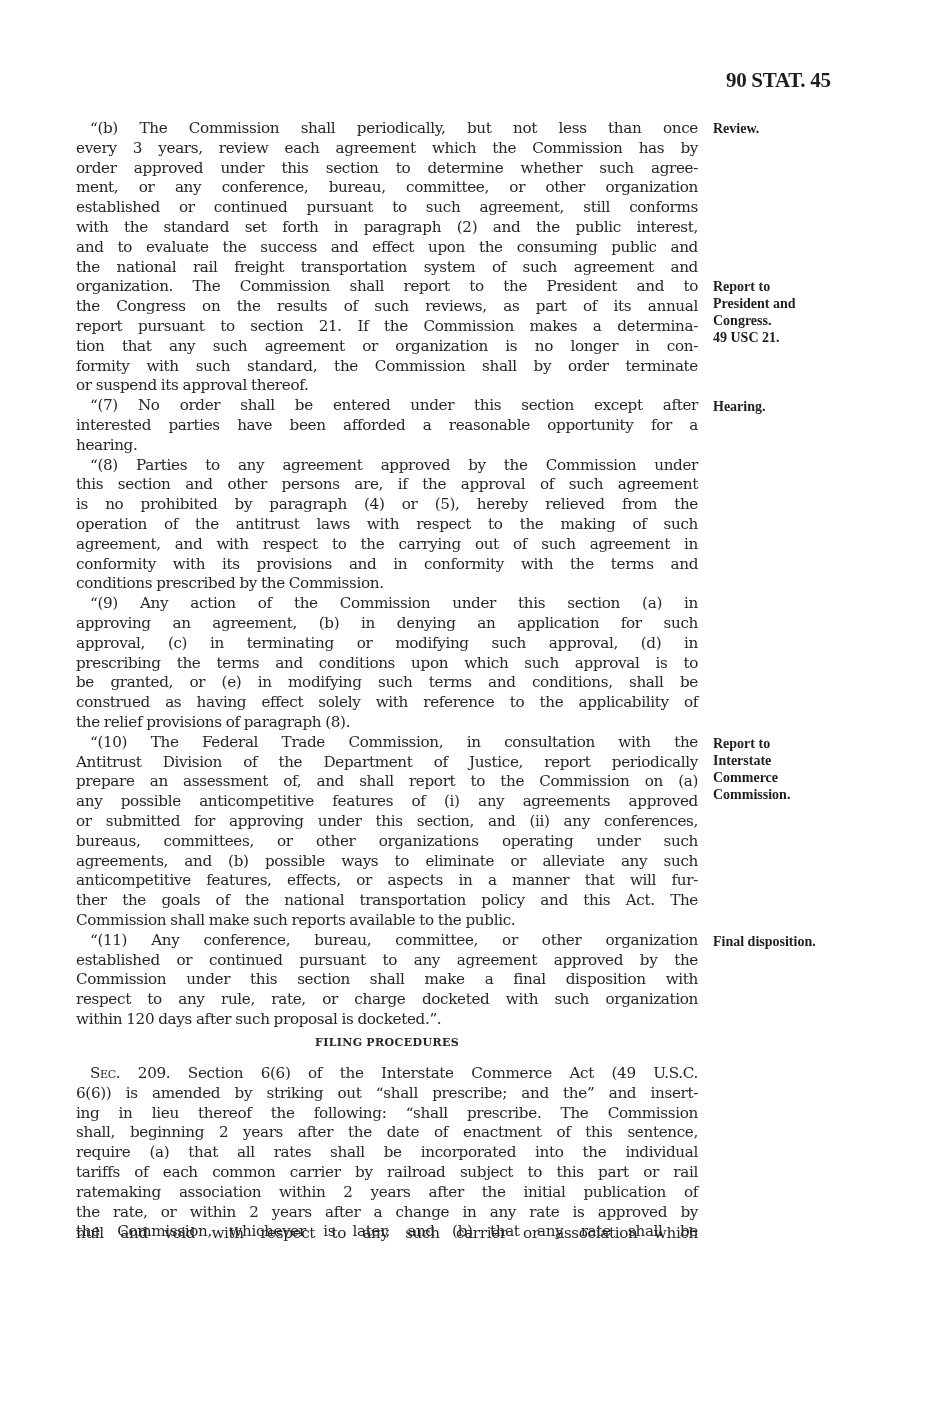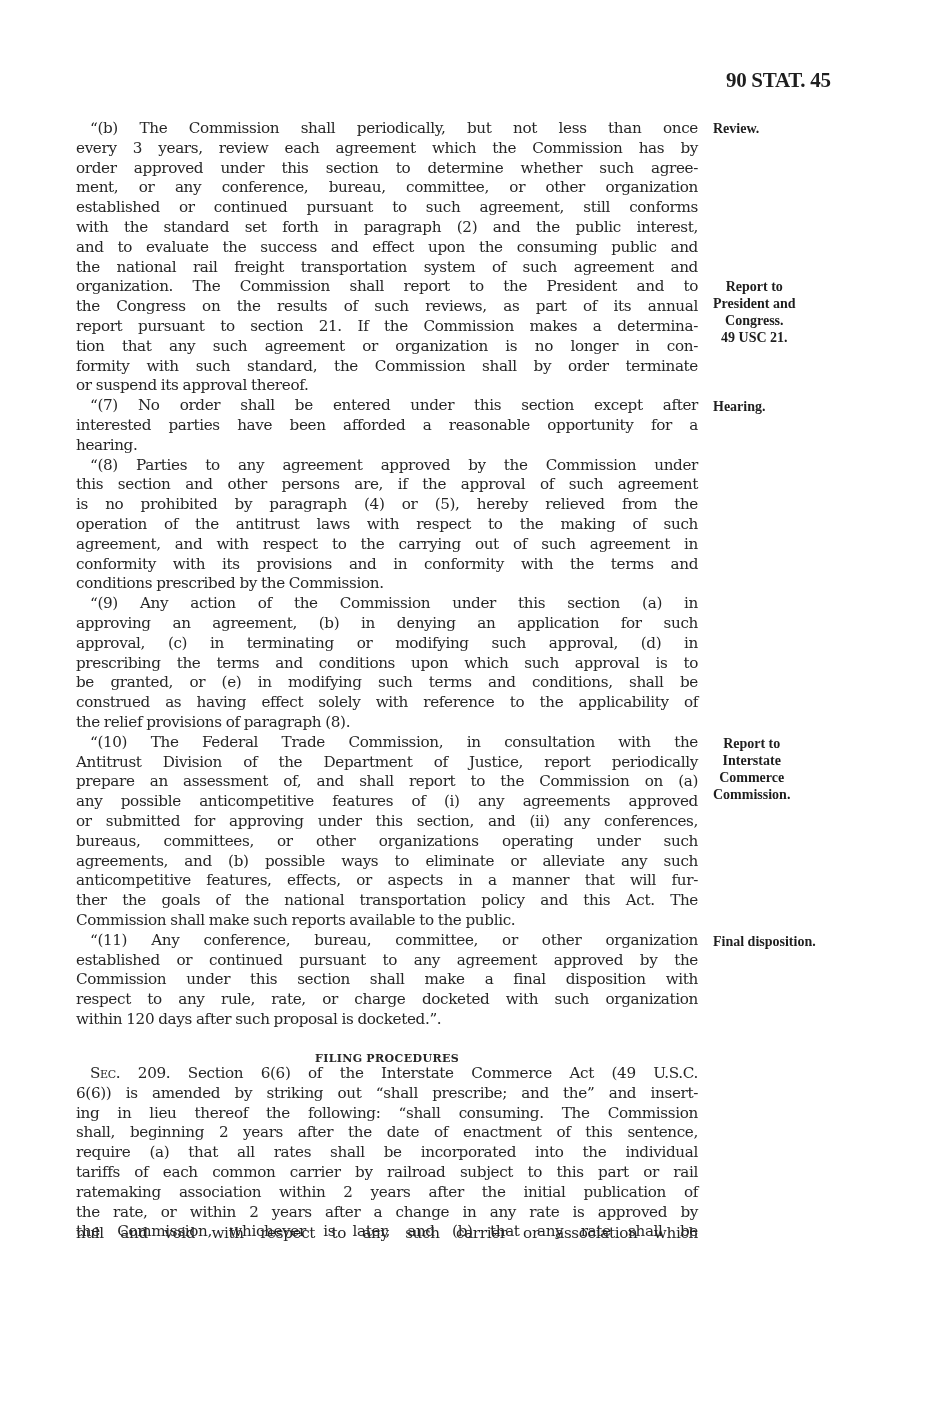--- a/index.html
+++ b/index.html
@@ -56,42 +56,41 @@
     .line.last {
       text-align-last: left;
     }
     .line.indent {
       left: 14px;
       width: 608px;
     }
     .line.center {
       text-align: center;
       text-align-last: center;
-      margin-top: 16px;
     }
     .section-heading {
       font-size: 11px;
       font-weight: bold;
       letter-spacing: 0.4px;
     }
     .sc {
       font-variant: small-caps;
     }
 
     .margin-note {
       position: absolute;
       left: 713px;
       font-family: "Liberation Serif", "DejaVu Serif", serif;
       font-weight: bold;
       font-size: 14px;
       line-height: 17px;
       color: #1e1e1e;
       white-space: nowrap;
     }
-    .margin-note span { display: block; text-align: center; }
+    .margin-note span { display: block; }
   </style>
 </head>
 <body>
 
 <div class="page">
 
   <div class="running-head right">90 STAT. 45</div>
 
   <div class="body-text">
 
@@ -144,21 +143,21 @@
     <div class="line indent" style="top:811.8px">“(11) Any conference, bureau, committee, or other organization</div>
     <div class="line" style="top:831.6px">established or continued pursuant to any agreement approved by the</div>
     <div class="line" style="top:851.4px">Commission under this section shall make a final disposition with</div>
     <div class="line" style="top:871.2px">respect to any rule, rate, or charge docketed with such organization</div>
     <div class="line last" style="top:891px">within 120 days after such proposal is docketed.”.</div>
 
     <div class="line center section-heading" style="top:915px">FILING PROCEDURES</div>
 
     <div class="line indent" style="top:945px"><span class="sc">Sec.</span><span> 209. Section 6(6) of the Interstate Commerce Act (49 U.S.C.</span></div>
     <div class="line" style="top:964.8px">6(6)) is amended by striking out “shall prescribe; and the” and insert-</div>
-    <div class="line" style="top:984.6px">ing in lieu thereof the following: “shall consuming. The Commission</div>
+    <div class="line" style="top:984.6px">ing in lieu thereof the following: “shall prescribe. The Commission</div>
     <div class="line" style="top:1004.4px">shall, beginning 2 years after the date of enactment of this sentence,</div>
     <div class="line" style="top:1024.2px">require (a) that all rates shall be incorporated into the individual</div>
     <div class="line" style="top:1044px">tariffs of each common carrier by railroad subject to this part or rail</div>
     <div class="line" style="top:1063.8px">ratemaking association within 2 years after the initial publication of</div>
     <div class="line" style="top:1083.6px">the rate, or within 2 years after a change in any rate is approved by</div>
     <div class="line" style="top:1103.4px">the Commission, whichever is later, and (b) that any rate shall be</div>
     <div class="line" style="top:1105px">null and void with respect to any such carrier or association which</div>
   </div>
 
   <div class="margin-note" style="top:120px">

